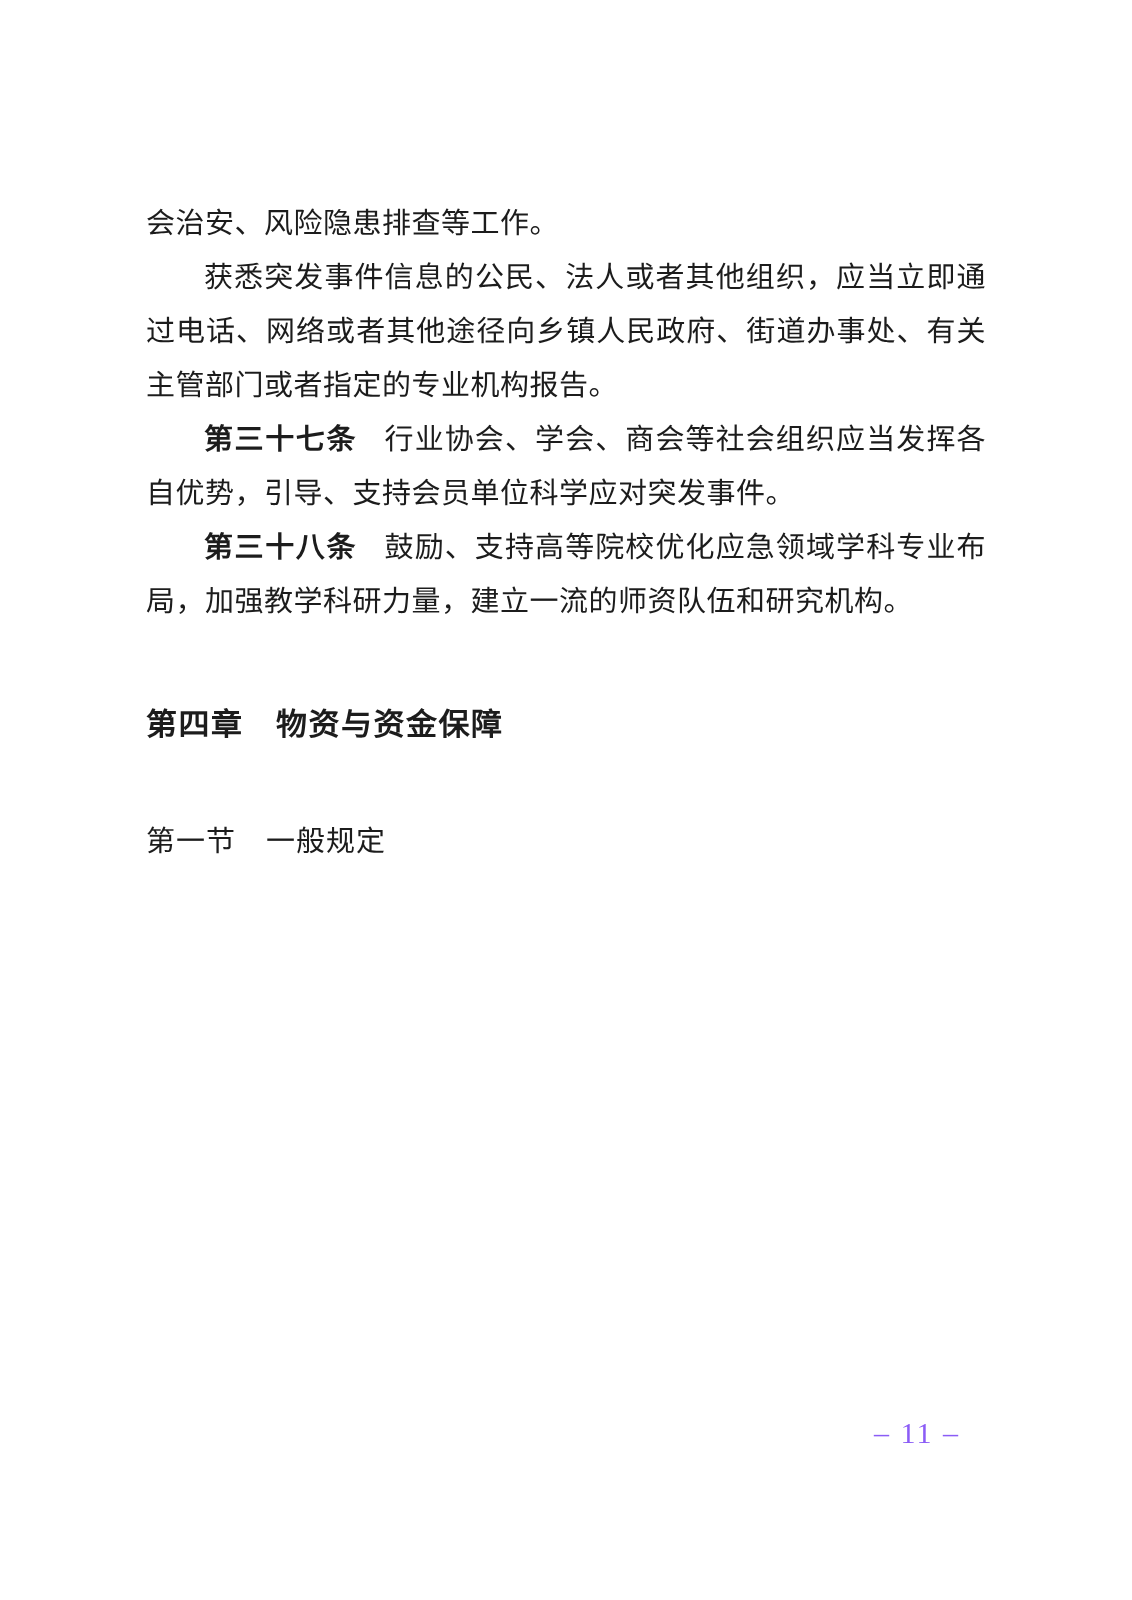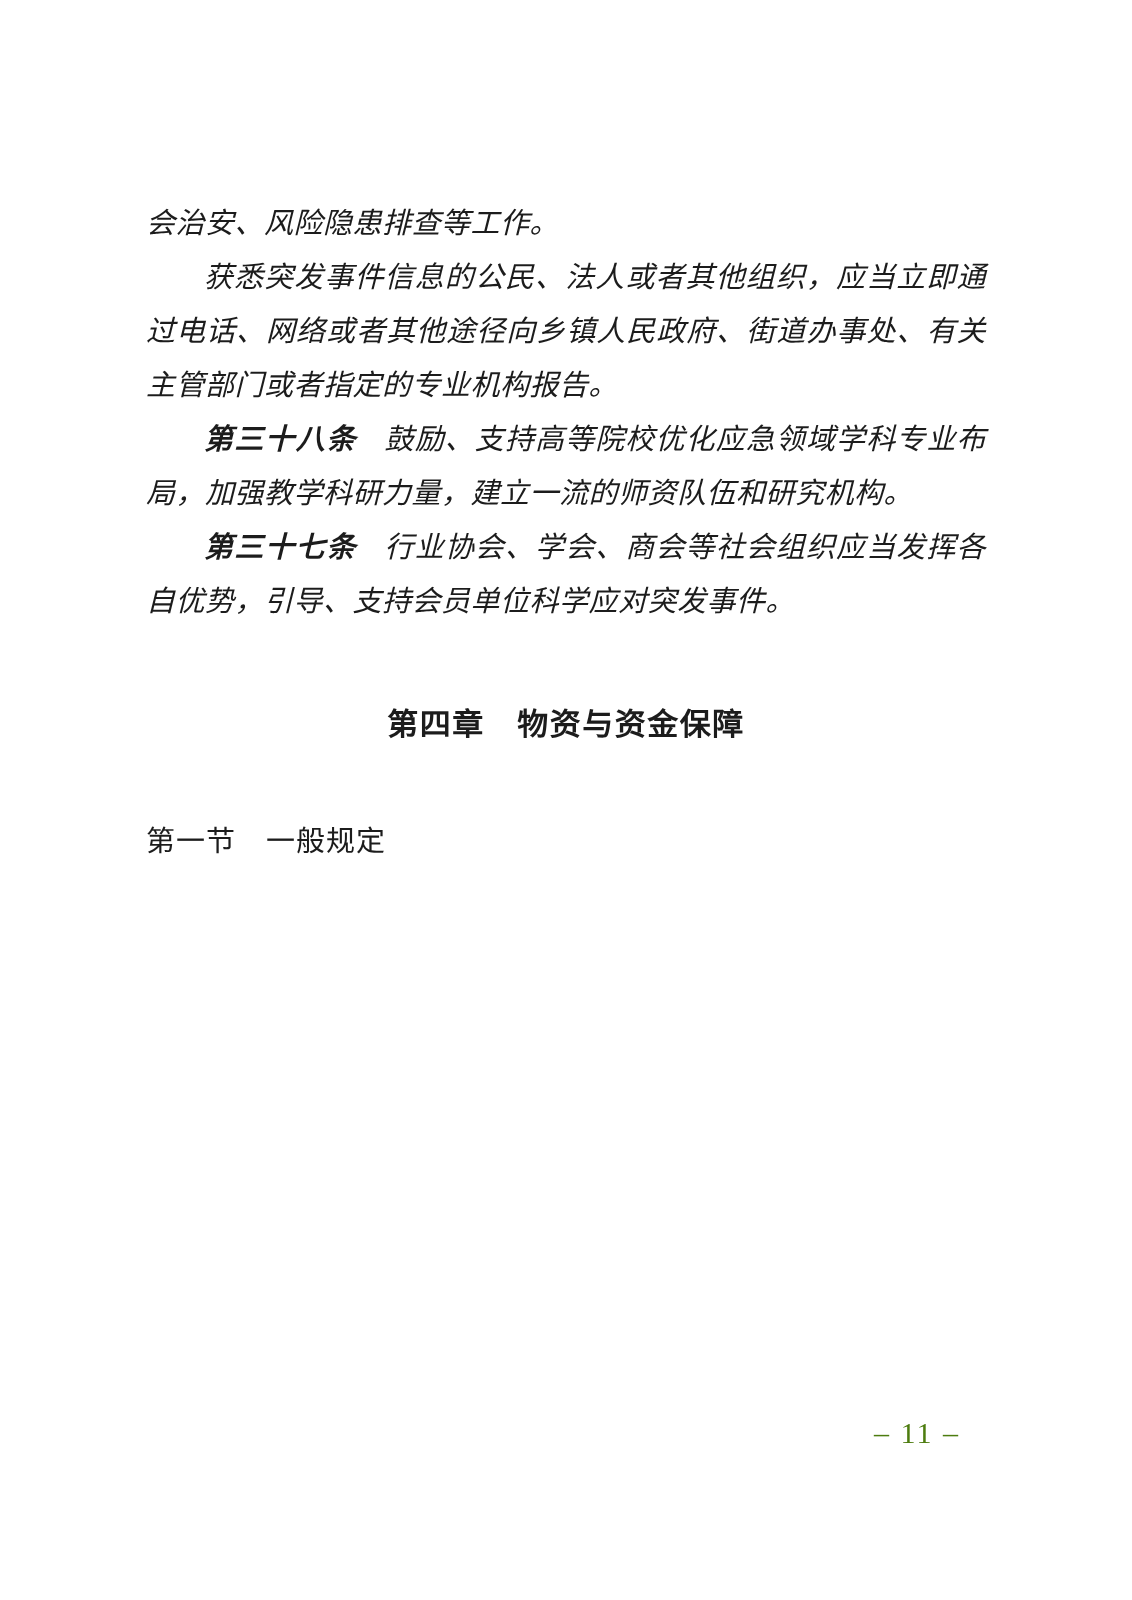--- a/index.html
+++ b/index.html
@@ -19,78 +19,77 @@
     font-family: "Liberation Serif", "DejaVu Serif", serif;
     color: #1c1c1c;
   }
   .body-para {
     margin: 0;
     font-size: 29px;
     line-height: 54px;
     text-align: justify;
     text-justify: inter-ideograph;
     letter-spacing: 0.5px;
-    font-style: italic;
   }
   .indent {
     text-indent: 2em;
   }
   .article-num {
     font-family: "Liberation Sans", "DejaVu Sans", sans-serif;
     font-weight: 700;
     margin-right: 0.95em;
     letter-spacing: 1px;
   }
   .chapter-heading {
     margin: 70px 0 62px 0;
     font-family: "Liberation Sans", "DejaVu Sans", sans-serif;
     font-weight: 700;
     font-size: 31px;
     line-height: 54px;
-    text-align: center;
+    text-align: left;
     letter-spacing: 1.5px;
   }
   .section-heading {
     margin: 0 0 54px 0;
     font-weight: 400;
     font-size: 29px;
     line-height: 54px;
     text-align: left;
     letter-spacing: 1px;
   }
   .page-number {
     position: absolute;
     top: 1416px;
     right: 172px;
     font-size: 30px;
     line-height: 34px;
     letter-spacing: 2px;
-    color: #4d7c0f;
+    color: #8b5cf6;
   }
 </style>
 </head>
 <body>
 
 <div class="doc-page">
 
   <p class="body-para">
     <span>会治安、风险隐患排查等工作。</span>
   </p>
 
 
   <p class="body-para indent">
     <span>获悉突发事件信息的公民、法人或者其他组织，应当立即通过电话、网络或者其他途径向乡镇人民政府、街道办事处、有关主管部门或者指定的专业机构报告。</span>
   </p>
 
   <p class="body-para indent">
-    <span class="article-num">第三十八条</span><span>鼓励、支持高等院校优化应急领域学科专业布局，加强教学科研力量，建立一流的师资队伍和研究机构。</span>
+    <span class="article-num">第三十七条</span><span>行业协会、学会、商会等社会组织应当发挥各自优势，引导、支持会员单位科学应对突发事件。</span>
   </p>
 
   <p class="body-para indent">
-    <span class="article-num">第三十七条</span><span>行业协会、学会、商会等社会组织应当发挥各自优势，引导、支持会员单位科学应对突发事件。</span>
+    <span class="article-num">第三十八条</span><span>鼓励、支持高等院校优化应急领域学科专业布局，加强教学科研力量，建立一流的师资队伍和研究机构。</span>
   </p>
 
   <h2 class="chapter-heading">第四章　物资与资金保障</h2>
 
   <h3 class="section-heading">第一节　一般规定</h3>
 
 
   <div class="page-number">– 11 –</div>
 
 </div>

